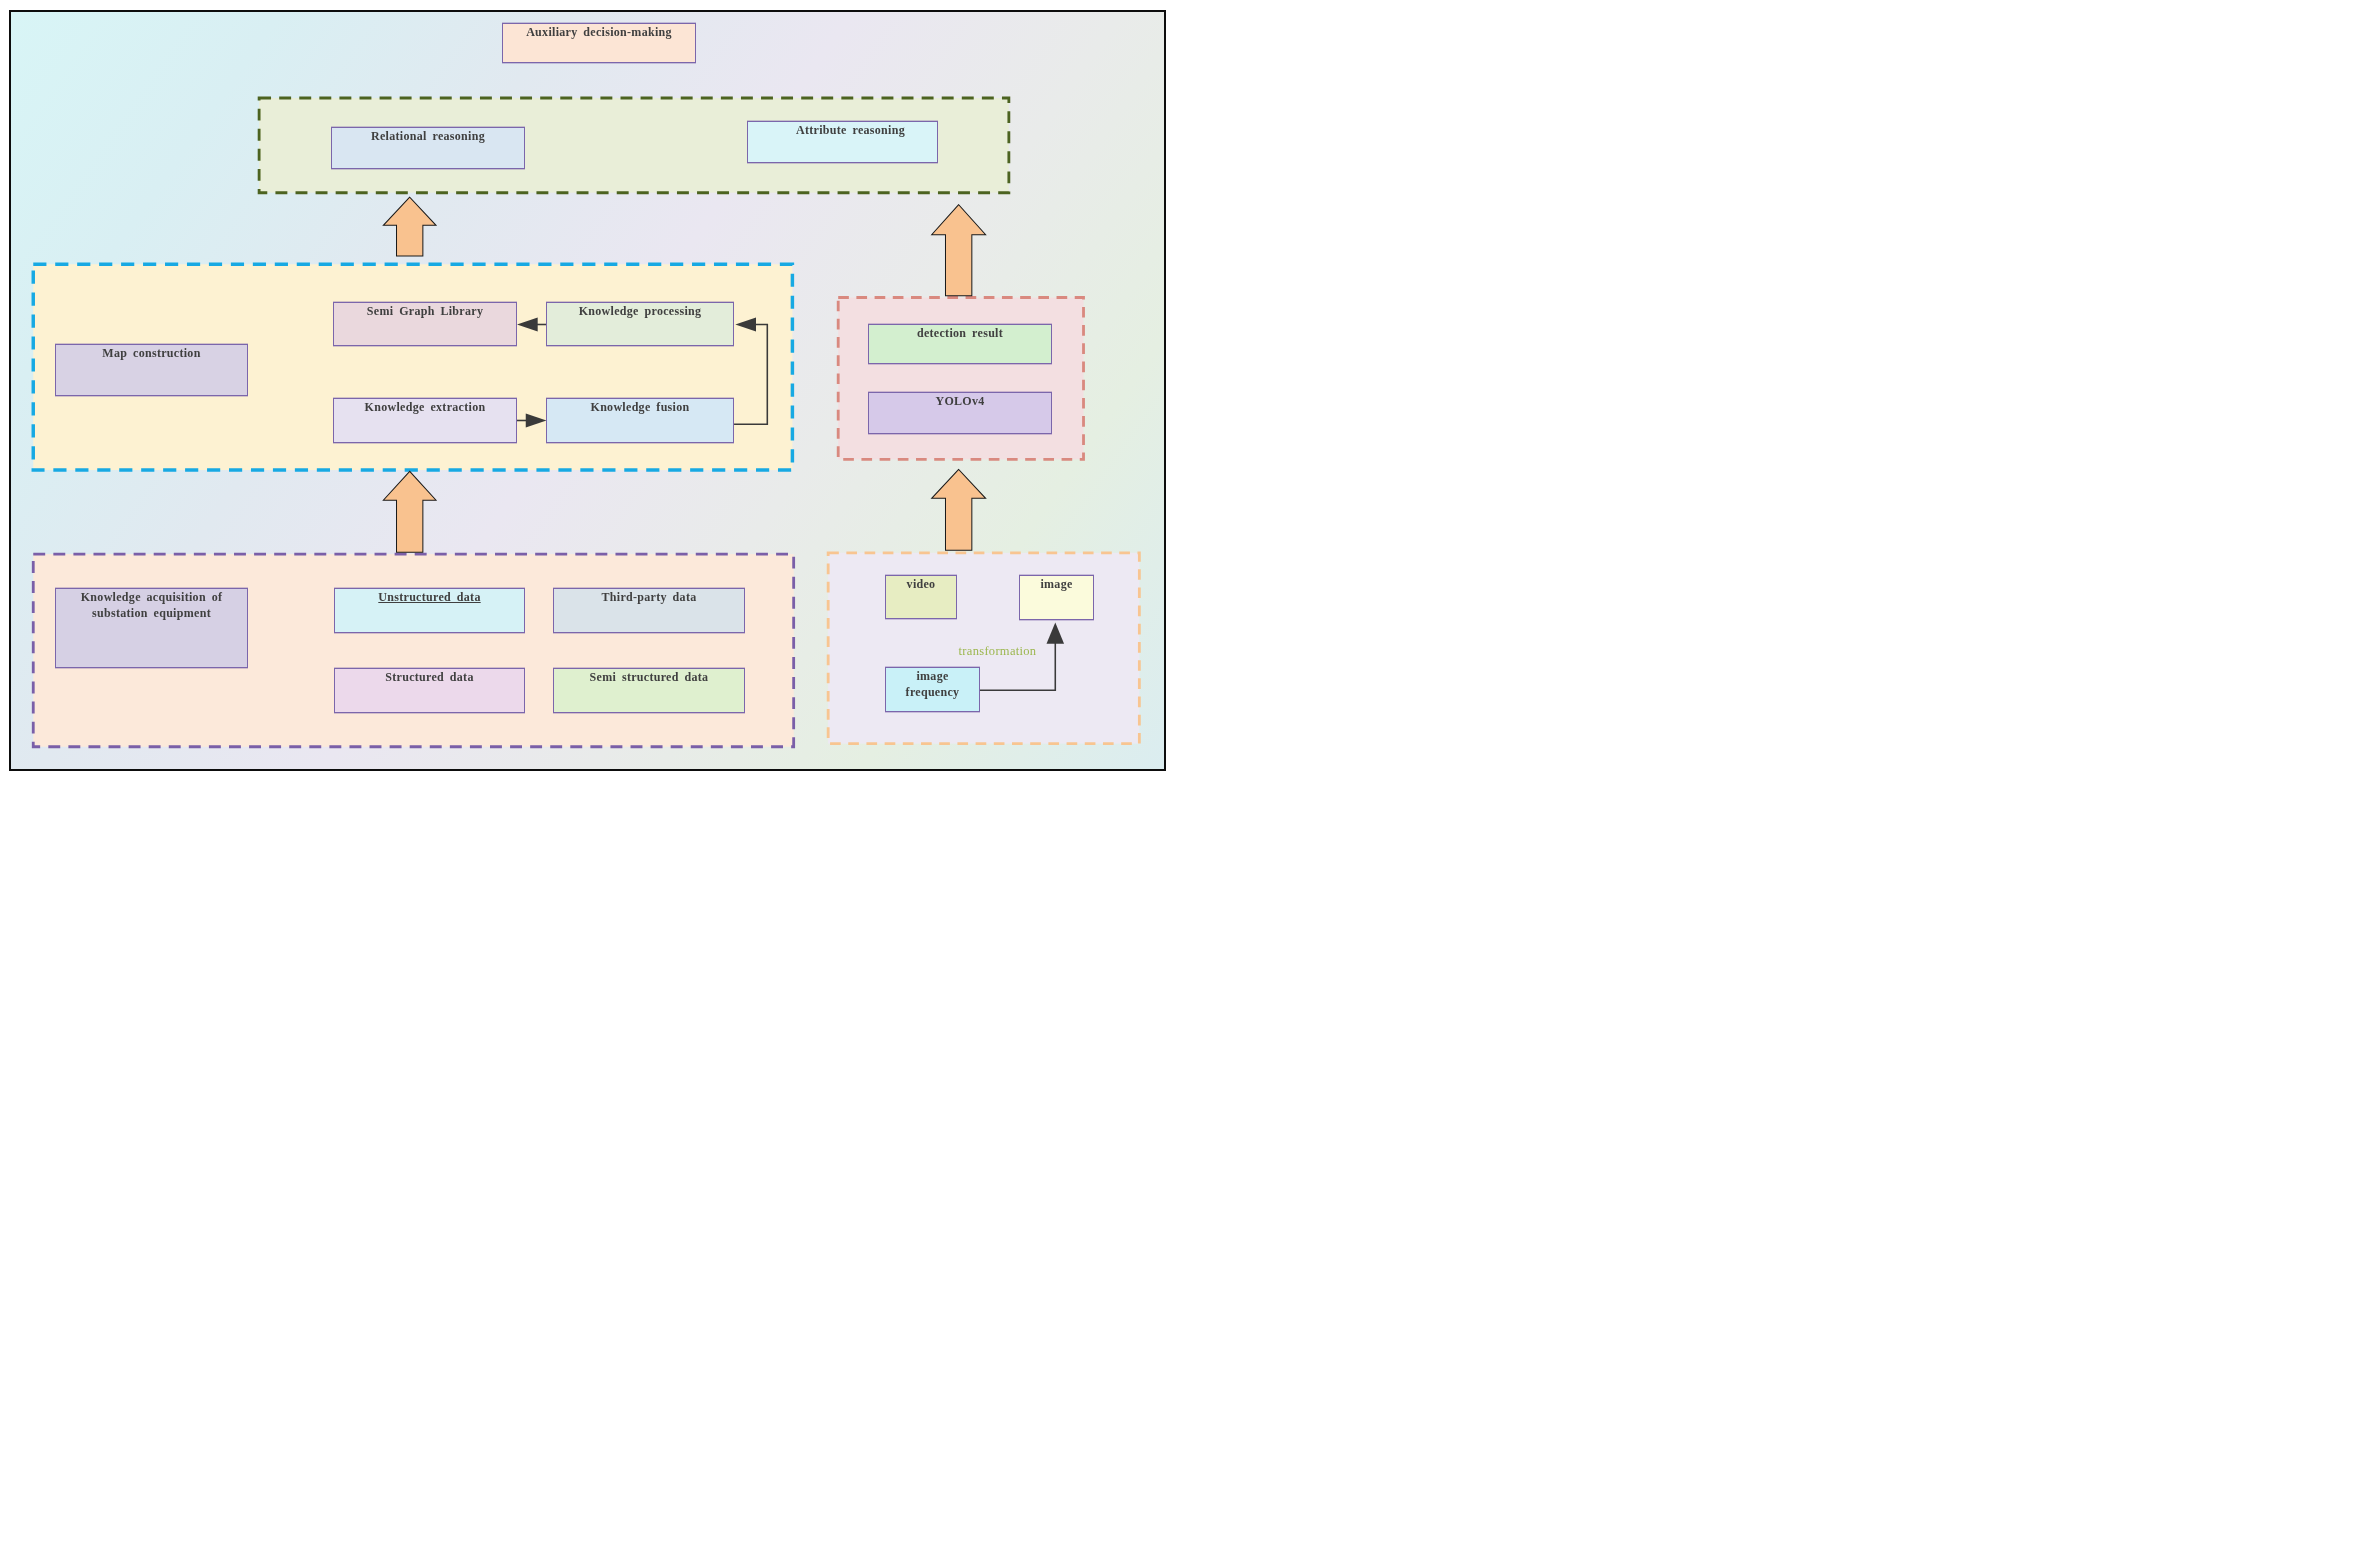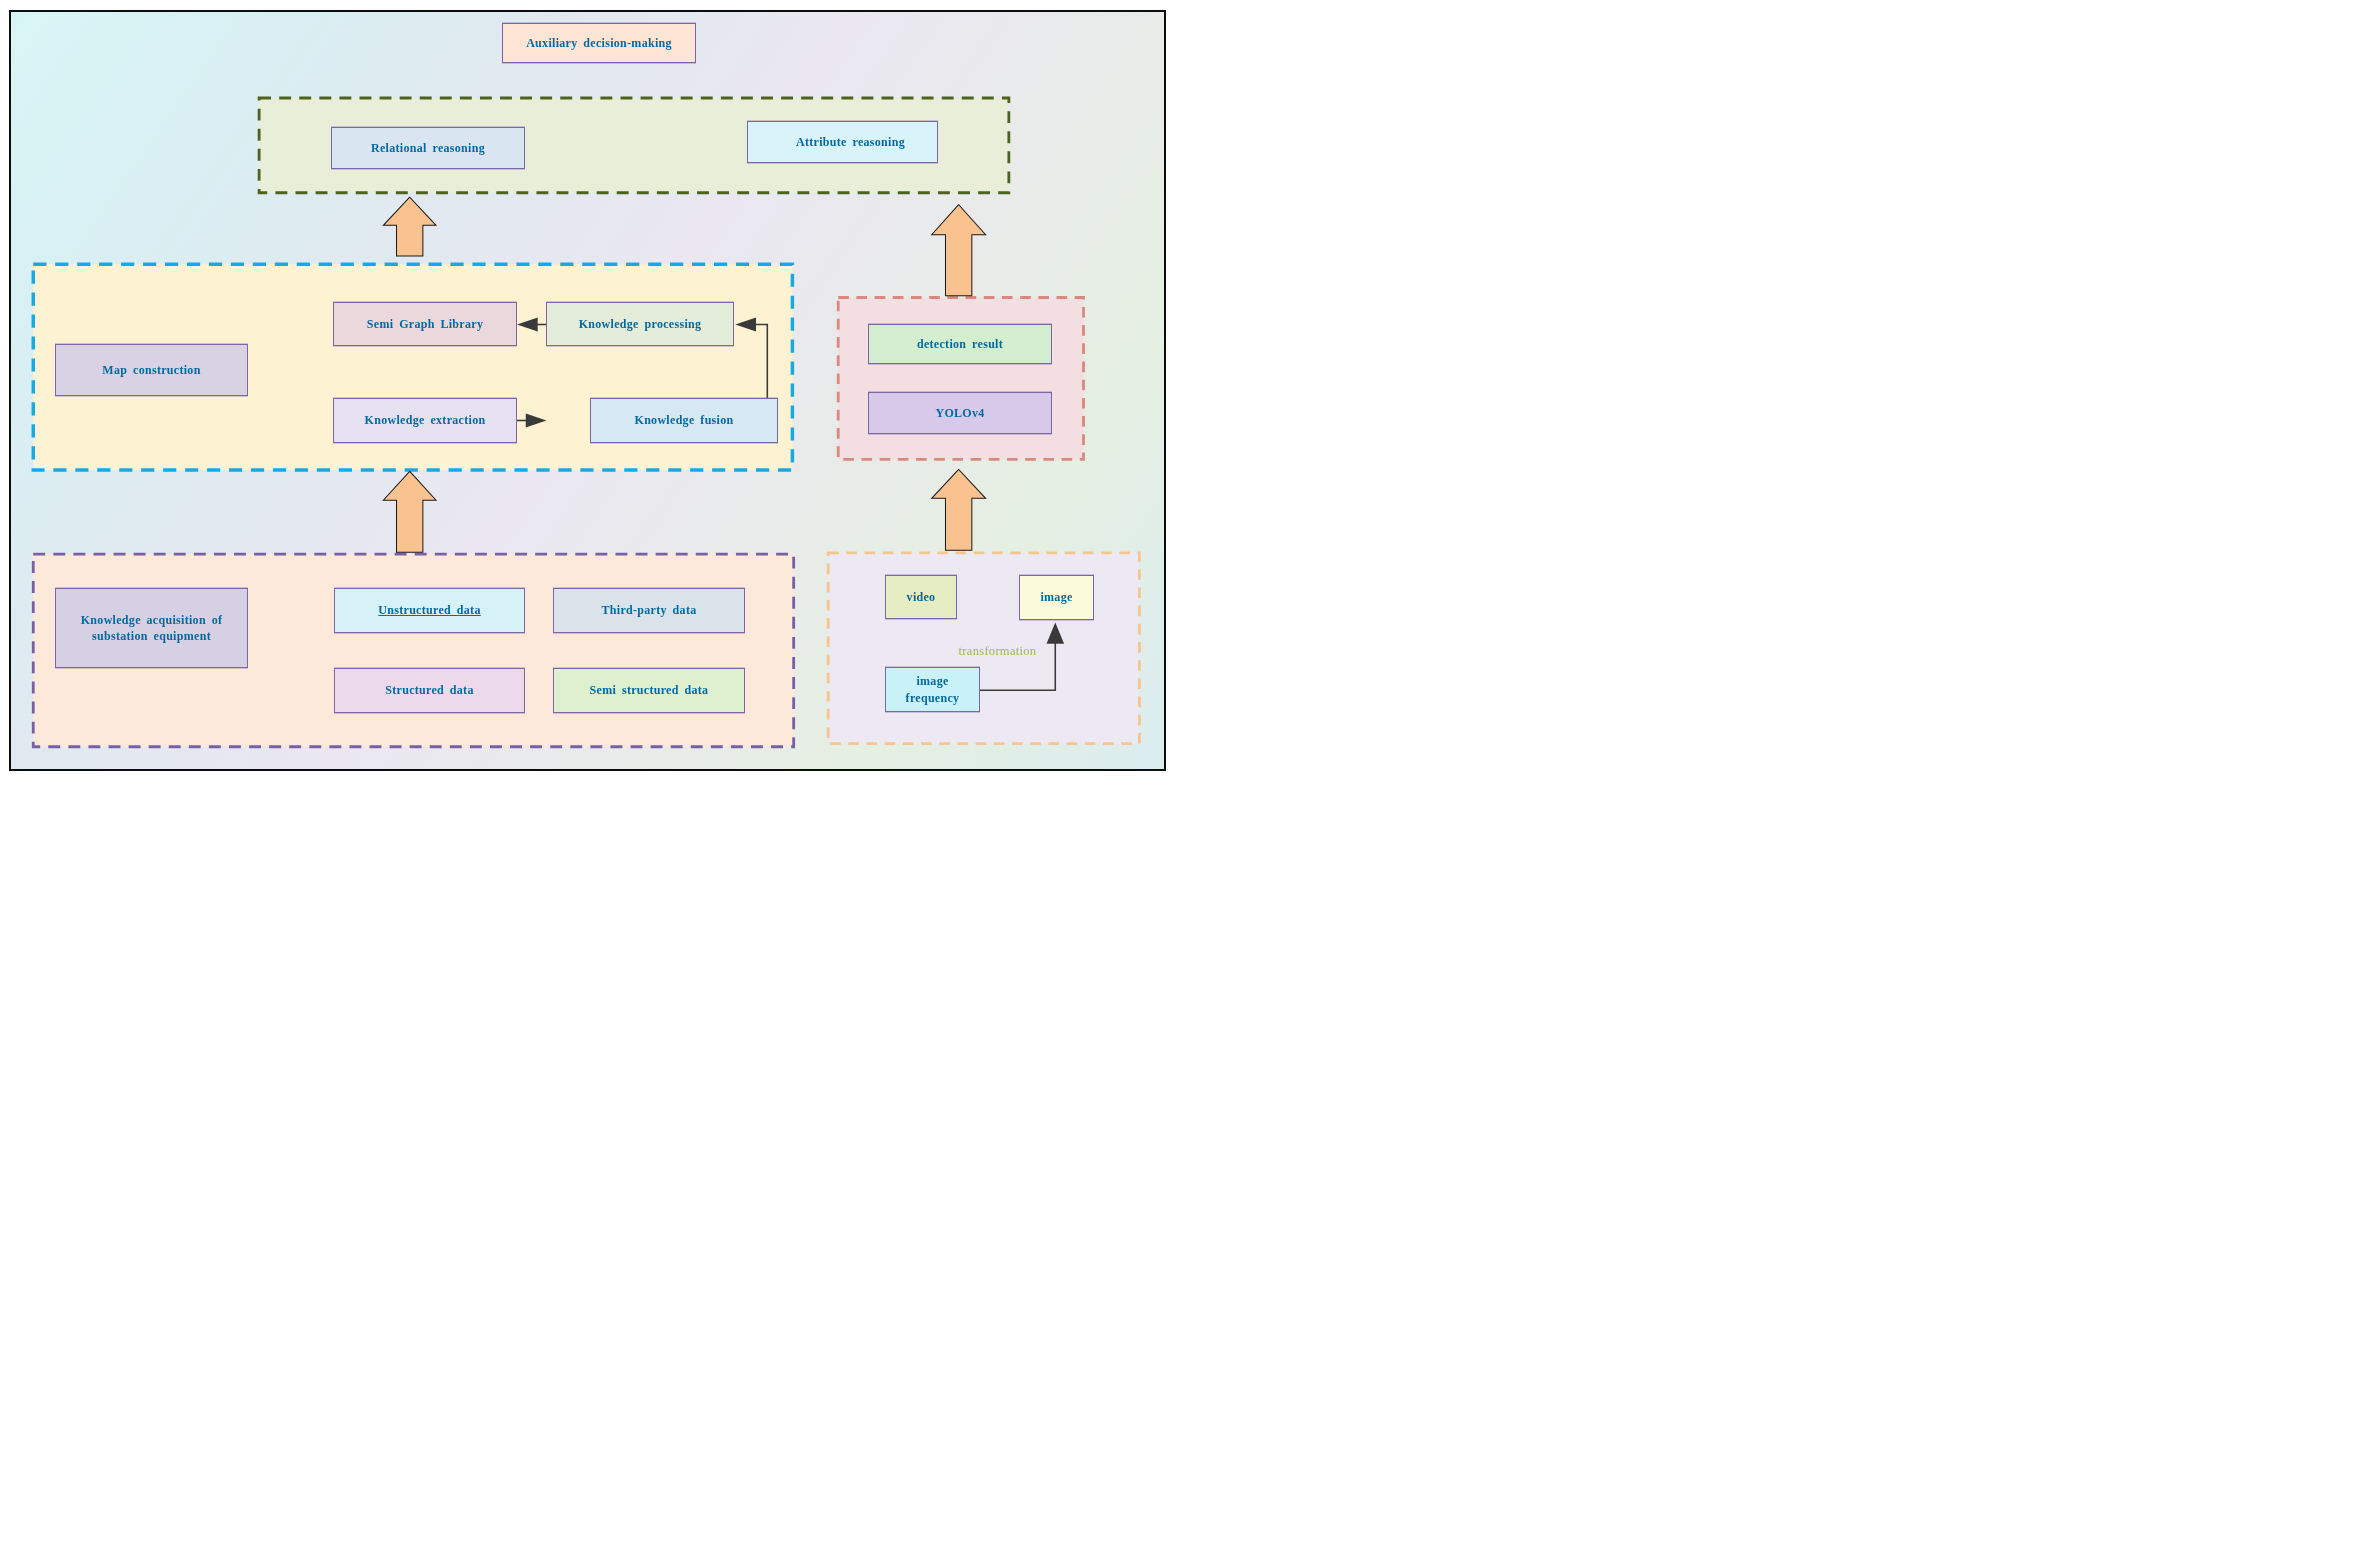--- a/index.html
+++ b/index.html
@@ -33,23 +33,22 @@
     height: 782px;
     pointer-events: none;
   }
   .node {
     position: absolute;
     box-sizing: border-box;
     border: 1.6px solid #7b66ab;
     display: flex;
     flex-direction: column;
     align-items: center;
-    justify-content: center;
     text-align: center;
-    color: #0369a1;
+    color: #404040;
     font-weight: bold;
     font-size: 12px;
     letter-spacing: 0.3px;
     word-spacing: 2.5px;
     line-height: 1.35;
     box-shadow: 0 0.6px 0 rgba(123,102,171,0.55), 0 -0.6px 0 rgba(123,102,171,0.55);
   }
   .label-transform {
     position: absolute;
     color: #9cb74e;
@@ -59,21 +58,21 @@
     text-align: center;
   }
   
   .bg-aux        { background: #fce5d5; }
   .bg-relational { background: #d9e6f2; }
   .bg-attribute  { background: #d9f4f8; }
   .bg-map        { background: #d8d2e4; }
   .bg-dgl        { background: #ead8dd; }
   .bg-kp         { background: #e3edda; }
   .bg-ke         { background: #e6e1f0; }
-  .bg-kf         { background: #d6e8f4; margin-left: 44px; }
+  .bg-kf         { background: #d6e8f4; }
   .bg-ka         { background: #d6d0e4; }
   .bg-unstruct   { background: #d6f2f6; text-decoration: underline; }
   .bg-third      { background: #dae3e9; }
   .bg-struct     { background: #ecd9eb; }
   .bg-semi       { background: #dff0cf; }
   .bg-detect     { background: #d3efcf; }
   .bg-yolo       { background: #d6c9e9; }
   .bg-video      { background: #e7edc2; }
   .bg-image      { background: #fbfbdc; }
   .bg-audio      { background: #c9f1f8; }

